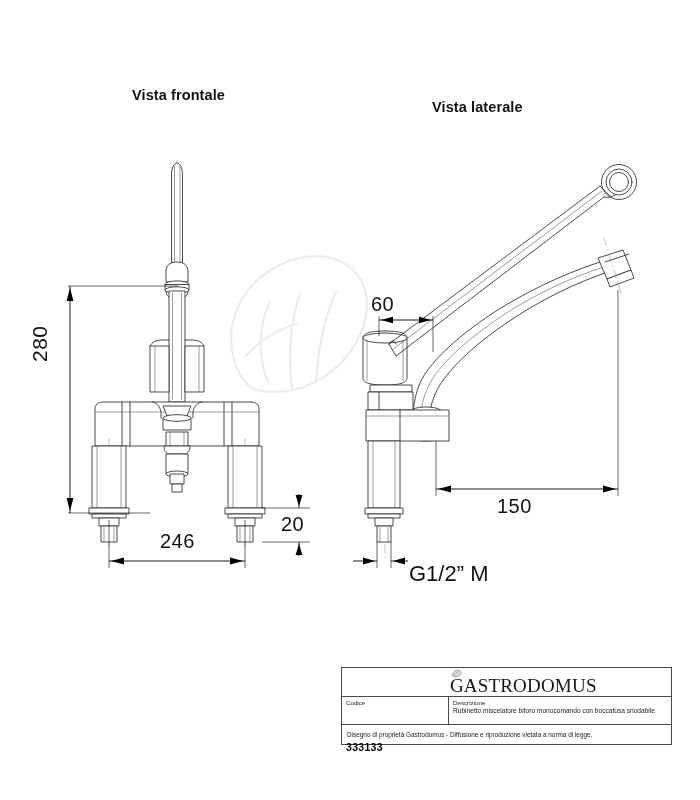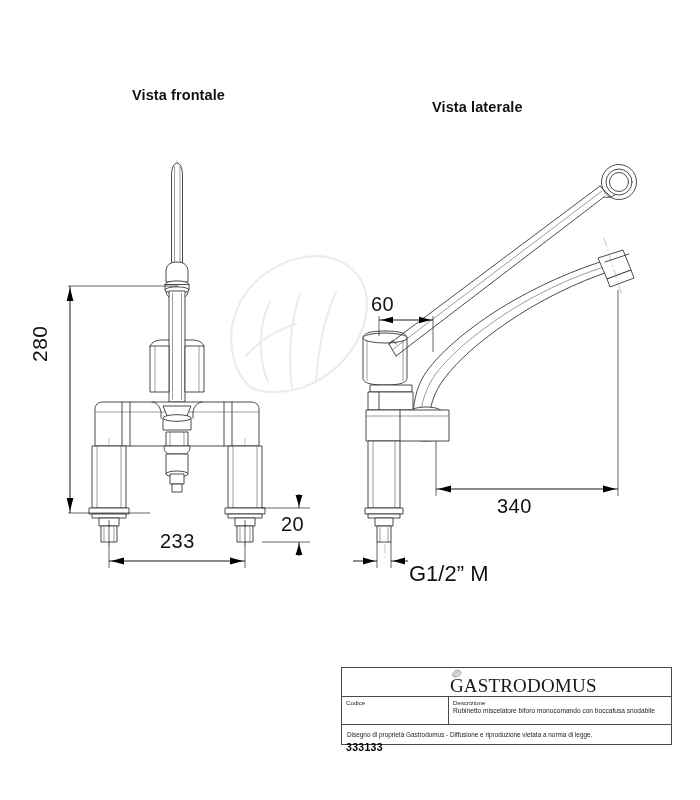--- a/index.html
+++ b/index.html
@@ -402,24 +402,24 @@
       <line class="ext" x1="377" y1="542" x2="377" y2="568"></line>
       <line class="ext" x1="391" y1="542" x2="391" y2="568"></line>
       <line class="dim" x1="353" y1="561" x2="377" y2="561"></line>
       <line class="dim" x1="391" y1="561" x2="408" y2="561"></line>
       <polygon class="arrow" points="375,561 363,557.6 363,564.4"></polygon>
       <polygon class="arrow" points="393,561 405,557.6 405,564.4"></polygon>
     </g>
   </svg>
 
   <div class="dim-text" id="dim-280">280</div>
-  <div class="dim-text" id="dim-155">233</div>
+  <div class="dim-text" id="dim-155">246</div>
   <div class="dim-text" id="dim-30">20</div>
   <div class="dim-text" id="dim-60">60</div>
-  <div class="dim-text" id="dim-250">340</div>
+  <div class="dim-text" id="dim-250">150</div>
   <div class="dim-text" id="dim-g12">G1/2” M</div>
 
   <div id="title-block">
 
     <div id="tb-logo-row">
       <div id="tb-logo">
         <svg id="tb-logo-mark" viewBox="0 0 12 12">
           <path d="M2 8 C1 5.5 2.5 2.5 5.5 1.6 C8 0.9 10.4 2 10.8 3.6
                    C11.2 5.4 9.4 7.6 6.6 8.5 C4.6 9.1 2.8 9 2 8 Z" fill="#d8d8d8" stroke="#7a7a7a" stroke-width="0.6"></path>
           <path d="M3 8.2 C3.6 6 5.4 3.6 8.4 2.6" fill="none" stroke="#8a8a8a" stroke-width="0.5"></path>

